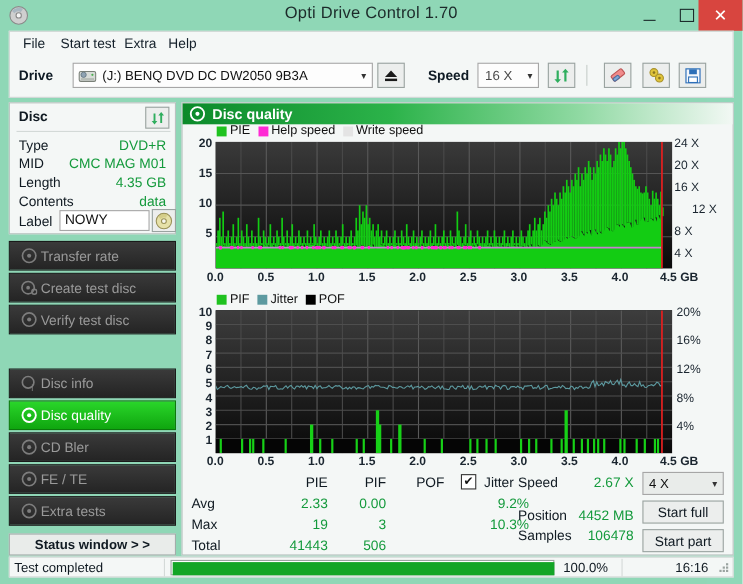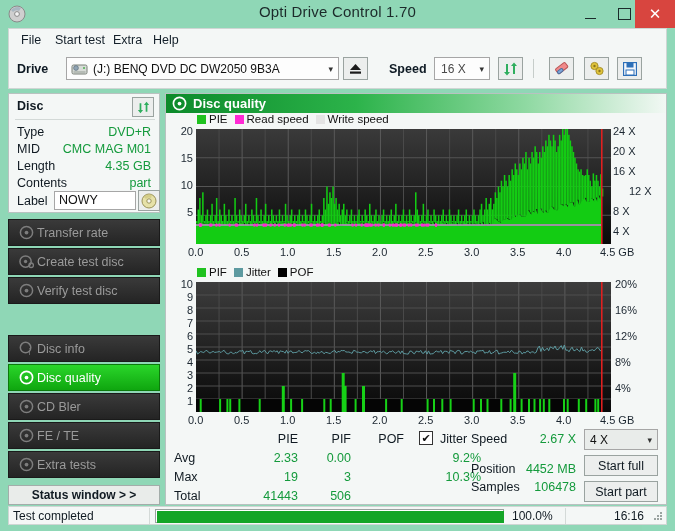--- a/index.html
+++ b/index.html
@@ -106,21 +106,21 @@
     position:absolute;left:0;top:0;width:500px;height:19px;
     background:linear-gradient(90deg,#0b8a2a 0%,#2cb34a 38%,#8fd9a2 72%,#f2f8f4 100%);
     display:flex;align-items:center;
   }
   .dq-header .t{font-size:13px;font-weight:bold;color:#fff;margin-left:27px;}
   .legend{position:absolute;font-size:11.5px;color:#111;display:flex;align-items:center;gap:3px;}
   .sw{display:inline-block;width:9px;height:9px;}
   
   .chart-wrap{position:absolute;}
   .plot{position:absolute;background:#0b0b0b;overflow:hidden;}
-  .axis-lbl{position:absolute;font-size:11px;color:#1b2630;}
+  .axis-lbl{position:absolute;font-size:11px;color:#1b2630;font-weight:bold;}
   .axis-lbl-r{position:absolute;font-size:11px;color:#1b2630;}
   
   .st{position:absolute;font-size:12.5px;color:#101a22;}
   .stv{position:absolute;font-size:12.5px;color:#149a3c;text-align:right;}
   .chk{
     position:absolute;width:14px;height:14px;background:#fff;border:1px solid #333;
     box-sizing:border-box;display:flex;align-items:center;justify-content:center;
     font-size:11px;color:#111;line-height:1;
   }
   .btn{
@@ -238,21 +238,21 @@
     </div>
     <div class="disc-sep"></div>
 
     <div class="drow-l" style="top:31px">Type</div>
     <div class="drow-v" style="top:31px">DVD+R</div>
     <div class="drow-l" style="top:48px">MID</div>
     <div class="drow-v" style="top:48px">CMC MAG M01</div>
     <div class="drow-l" style="top:65px">Length</div>
     <div class="drow-v" style="top:65px">4.35 GB</div>
     <div class="drow-l" style="top:82px">Contents</div>
-    <div class="drow-v" style="top:82px">part</div>
+    <div class="drow-v" style="top:82px">data</div>
 
     <div class="drow-l" style="top:100px">Label</div>
     <div class="label-input" style="top:97px">NOWY</div>
     <div class="tbtn" style="left:129px;top:96px;width:22px;height:21px">
       <svg width="16" height="16" viewBox="0 0 16 16">
         <circle cx="8" cy="8" r="7" fill="#e6e1a8" stroke="#9a9258"></circle>
         <circle cx="8" cy="8" r="2.2" fill="#f7f7ef" stroke="#9a9258"></circle>
         <path d="M3 4 A7 7 0 0 1 11 2 L10 5 A4.4 4.4 0 0 0 5 6 Z" fill="#cfc880" opacity=".8"></path>
       </svg>
     </div>
@@ -345,21 +345,21 @@
       </span>
       <span class="t">Disc quality</span>
     </div>
 
     <div class="chart-wrap" style="left:0;top:19px;width:500px;height:155px">
 
       <div class="legend" style="left:31px;top:0px">
         <span class="sw" style="background:#1fc21f"></span>
         <span>PIE</span>
         <span class="sw" style="background:#ff2ad4;margin-left:4px"></span>
-        <span>Read speed</span>
+        <span>Help speed</span>
         <span class="sw" style="background:#e4e4e4;margin-left:4px"></span>
         <span>Write speed</span>
       </div>
 
       <div class="axis-lbl" style="left:5px;top:12px;width:22px;text-align:right">20</div>
       <div class="axis-lbl" style="left:5px;top:39px;width:22px;text-align:right">15</div>
       <div class="axis-lbl" style="left:5px;top:66px;width:22px;text-align:right">10</div>
       <div class="axis-lbl" style="left:5px;top:93px;width:22px;text-align:right">5</div>
 
       <div class="axis-lbl-r" style="left:447px;top:12px">24 X</div>

